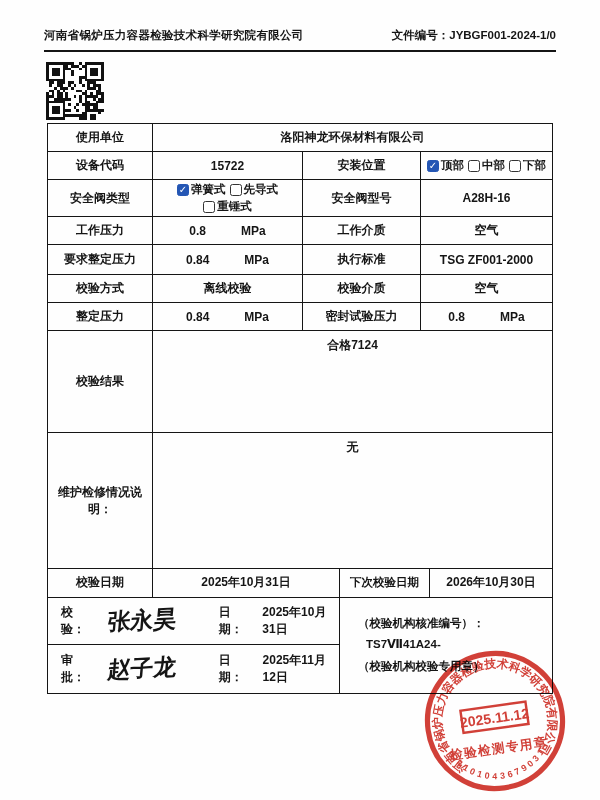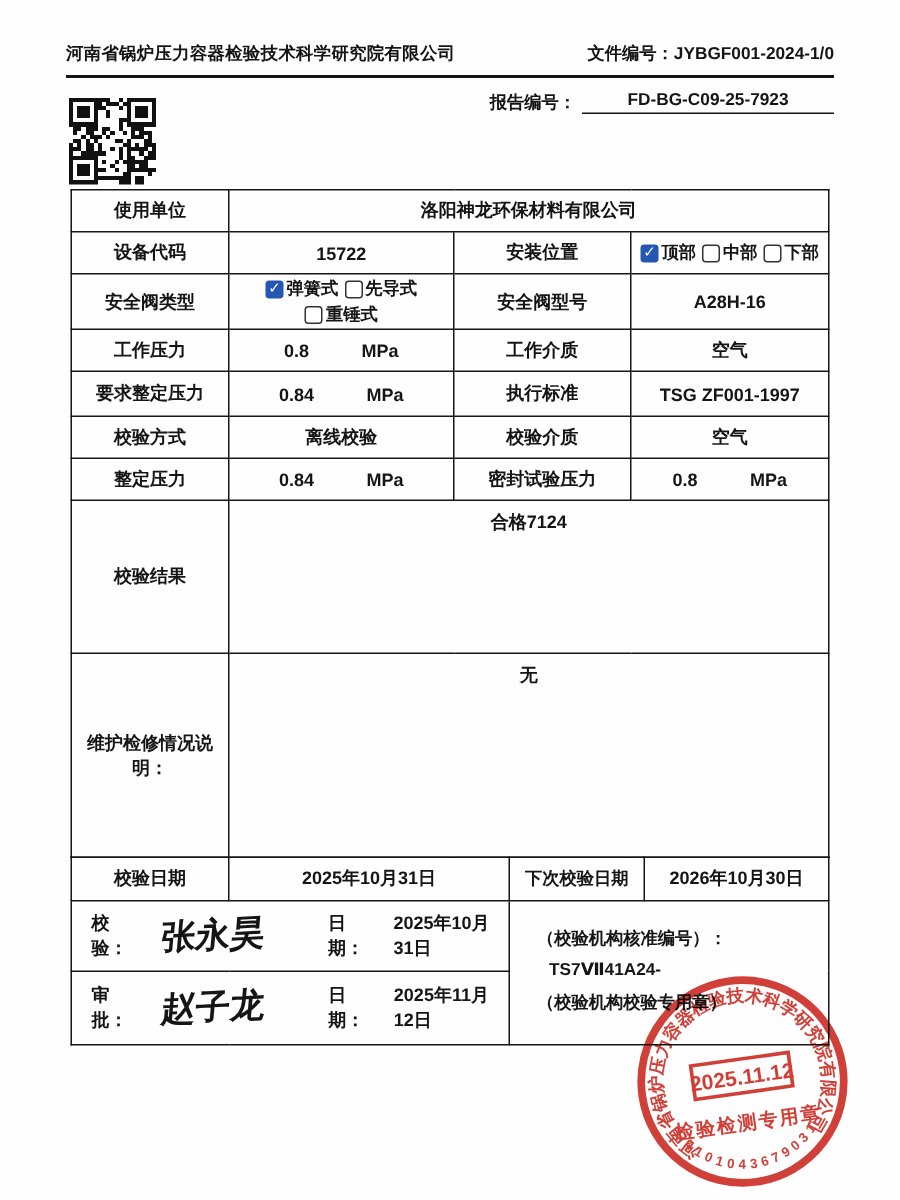--- a/index.html
+++ b/index.html
@@ -304,24 +304,20 @@
           <rect x="3" y="20" width="1" height="1"></rect>
           <rect x="4" y="20" width="1" height="1"></rect>
           <rect x="5" y="20" width="1" height="1"></rect>
           <rect x="6" y="20" width="1" height="1"></rect>
           <rect x="12" y="20" width="1" height="1"></rect>
           <rect x="13" y="20" width="1" height="1"></rect>
           <rect x="14" y="20" width="1" height="1"></rect>
           <rect x="16" y="20" width="1" height="1"></rect>
           <rect x="17" y="20" width="1" height="1"></rect>
         </svg>
-      <div class="report-line">
-        <span>报告编号：</span>
-        <span class="report-no">FD-BG-C09-25-7923</span>
-      </div>
     </div>
 
     <table class="tA">
       <colgroup>
           <col style="width:105px">
           <col style="width:150px">
           <col style="width:118px">
           <col style="width:132px">
         </colgroup>
       <tbody>
@@ -384,21 +380,21 @@
       </tr>
       <tr style="height:30px">
         <td class="lbl">要求整定压力</td>
         <td>
               <span class="pv">
                 <span>0.84</span>
                 <span>MPa</span>
               </span>
             </td>
         <td class="lbl">执行标准</td>
-        <td>TSG ZF001-1997</td>
+        <td>TSG ZF001-2000</td>
       </tr>
       <tr style="height:28px">
         <td class="lbl">校验方式</td>
         <td>离线校验</td>
         <td class="lbl">校验介质</td>
         <td>空气</td>
       </tr>
       <tr style="height:28px">
         <td class="lbl">整定压力</td>
         <td>

